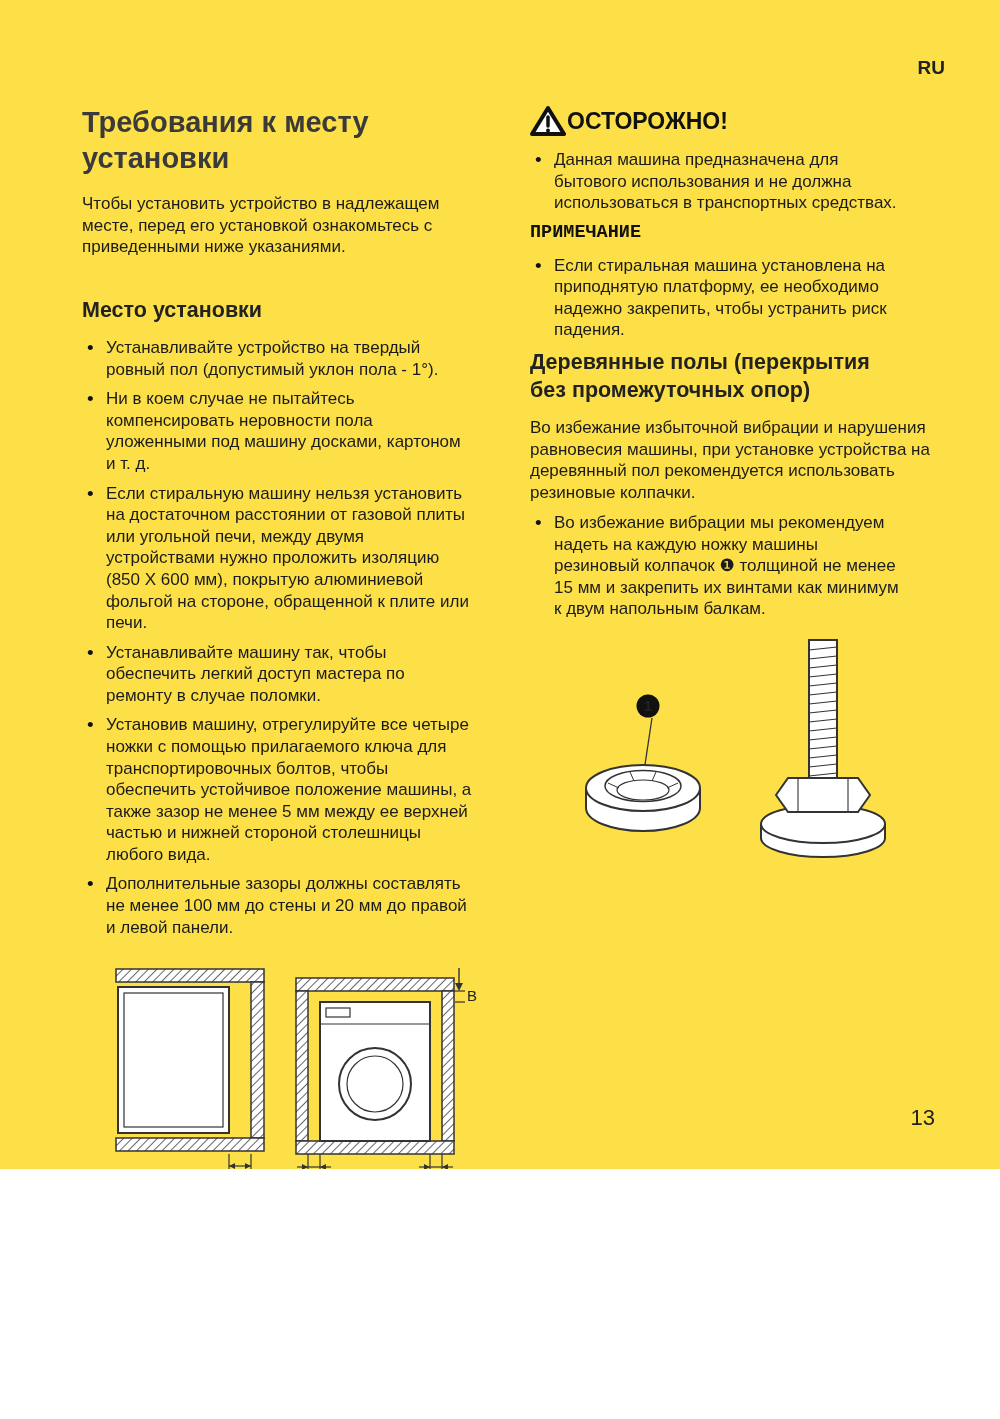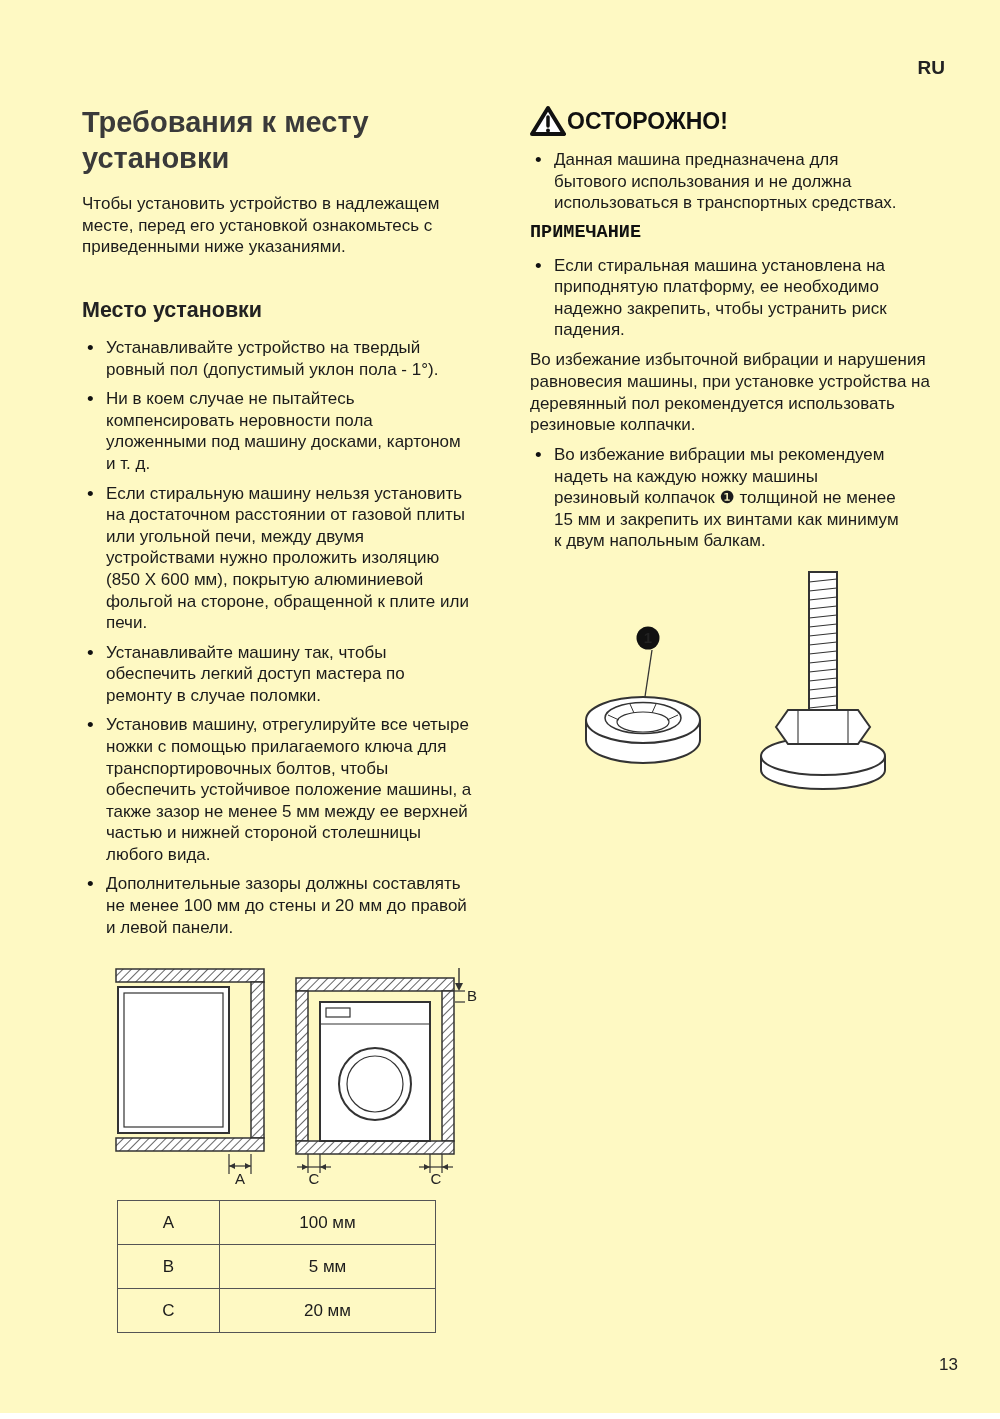--- a/index.html
+++ b/index.html
@@ -1,30 +1,30 @@
 <!DOCTYPE html>
 <html lang="ru"><head>
 <meta charset="utf-8">
 <style>
   html,body{margin:0;padding:0;background:#fff;}
   .page{
     position:relative;
-    width:1000px;height:1413px;
-    background:#fef9c3;
+    width:1000px;height:1169px;
+    background:#fde047;
     font-family:"Liberation Sans", sans-serif;
     color:#1b1b1b;
     overflow:hidden;
   }
   .ru-tag{
     position:absolute;top:57px;right:55px;
     font-size:19px;font-weight:bold;color:#222;
   }
   .page-number{
-    position:absolute;bottom:38px;right:42px;
-    font-size:17px;color:#222;
+    position:absolute;bottom:38px;right:65px;
+    font-size:22px;color:#222;
   }
   .watermark{
     position:absolute;left:400px;top:688px;
     font-size:40px;font-weight:bold;
     color:#d22027;letter-spacing:1px;
     z-index:5;pointer-events:none;
   }
   .col{position:absolute;top:105px;}
   .col-left{left:82px;width:424px;}
   .col-right{left:530px;width:420px;}
@@ -225,20 +225,21 @@
     </div>
     <ul class="bullets bullets-right warn-list">
       <li>Данная машина предназначена для бытового использования и не должна использоваться в транспортных средствах.</li>
     </ul>
 
     <h3 class="note-title">ПРИМЕЧАНИЕ</h3>
     <ul class="bullets bullets-right note-list">
       <li>Если стиральная машина установлена на приподнятую платформу, ее необходимо надежно закрепить, чтобы устранить риск падения.</li>
     </ul>
 
+    <h2 class="wood-heading">Деревянные полы (перекрытия без промежуточных опор)</h2>
     <p class="body wood-intro">Во избежание избыточной вибрации и нарушения равновесия машины, при установке устройства на деревянный пол рекомендуется использовать резиновые колпачки.</p>
     <ul class="bullets bullets-right wood-list">
       <li>Во избежание вибрации мы рекомендуем надеть на каждую ножку машины резиновый колпачок ❶ толщиной не менее 15 мм и закрепить их винтами как минимум к двум напольным балкам.</li>
     </ul>
 
     <div class="figure">
       <svg width="420" height="245" viewBox="0 0 420 245">
 
         <line x1="122" y1="90" x2="113" y2="150" stroke="#333" stroke-width="1.3"></line>
         <circle cx="118" cy="78" r="11.5" fill="#111"></circle>

